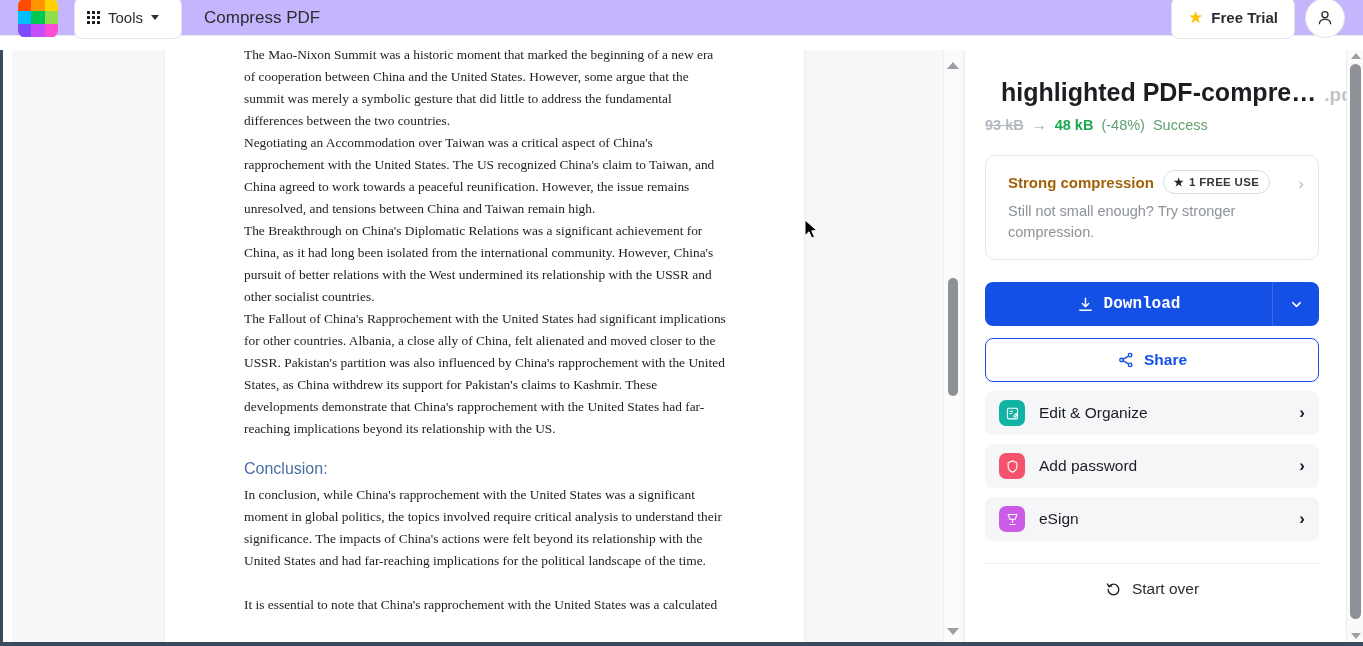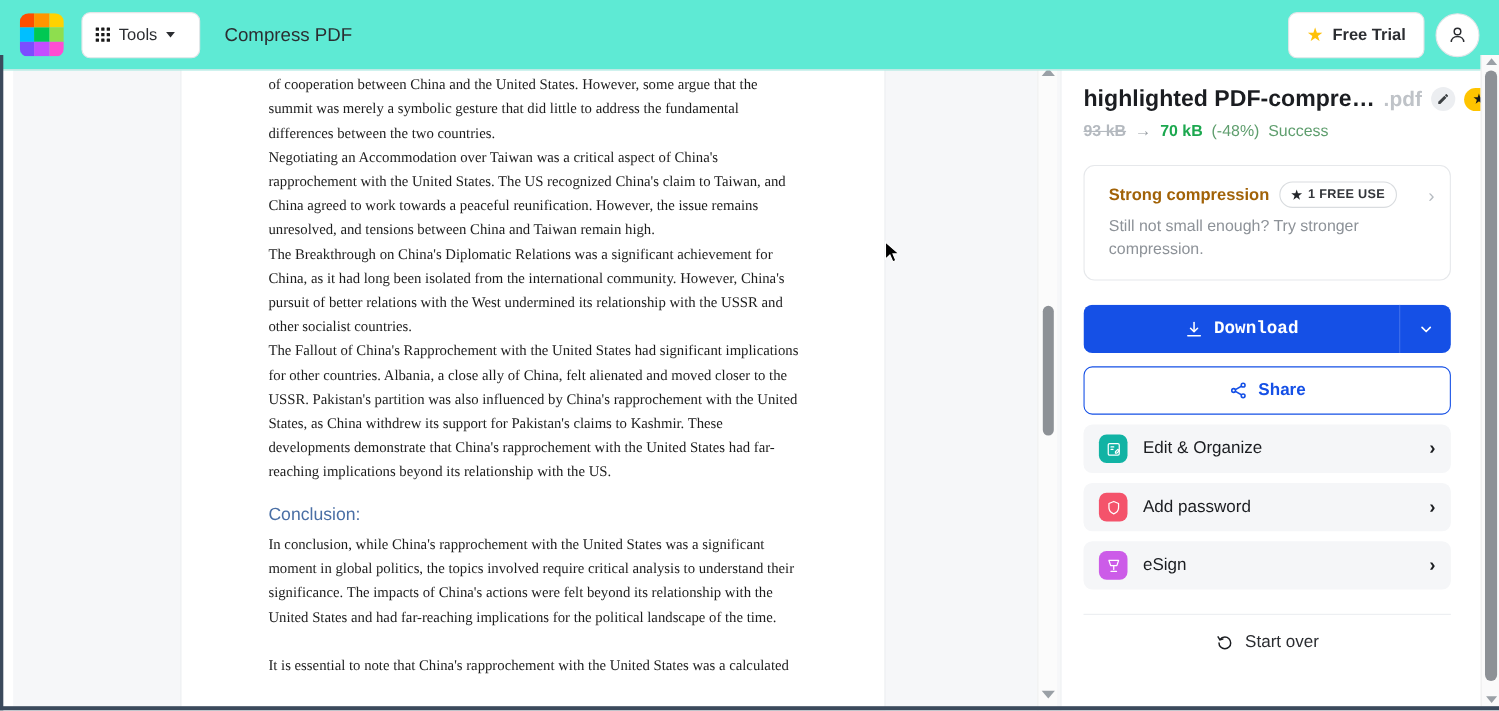--- a/index.html
+++ b/index.html
@@ -8,22 +8,22 @@
     overflow: hidden;
     font-family: "Liberation Sans", sans-serif;
     background: #ffffff;
   }
 
   
   .app { position: relative; width: 1363px; height: 646px; background: #fff; }
 
   
   .header {
-    position: absolute; top: 0; left: 0; width: 1363px; height: 64px;
-    background: #5eead4;
+    position: absolute; top: 0; left: 0; width: 1363px; height: 36px;
+    background: #c4b5fd;
     border-bottom: 1px solid #e8eaed;
     display: flex; align-items: center;
     padding: 0 18px;
     z-index: 20;
   }
   .logo {
     width: 40px; height: 40px; border-radius: 8px; overflow: hidden;
     display: grid; grid-template-columns: repeat(3, 1fr); grid-template-rows: repeat(3, 1fr);
     flex: 0 0 auto;
   }
@@ -133,22 +133,23 @@
   
   .sidepanel {
     position: absolute; top: 50px; right: 0; width: 399px; height: 596px;
     background: #ffffff;
     border-left: 1px solid #eceef1;
     padding: 28px 44px 0 20px;
     overflow: hidden;
   }
   .file-row { display: flex; align-items: baseline; gap: 8px; }
   .file-name {
-    font-size: 21px; font-weight: 700; color: #1b1d21;
+    font-size: 25px; font-weight: 700; color: #1b1d21;
     white-space: nowrap;
+    margin-left: 16px;
   }
   .file-ext { font-size: 19px; color: #bfc3c8; font-weight: 700; }
   .icon-circle {
     width: 22px; height: 22px; border-radius: 50%; background: #eceef1;
     display: inline-flex; align-items: center; justify-content: center;
     align-self: center; cursor: pointer; flex: 0 0 auto;
   }
   .pro-badge {
     align-self: center;
     display: inline-flex; align-items: center; gap: 3px;
@@ -358,21 +359,21 @@
       </span>
       <span class="pro-badge">
         <span class="s">★</span>
           <span>PRO</span>
       </span>
     </div>
 
     <div class="size-row">
       <span class="size-old">93 kB</span>
       <span class="arrow-gl">→</span>
-      <span class="size-new">70 kB</span>
+      <span class="size-new">48 kB</span>
       <span class="size-pct">(-48%)</span>
       <span class="size-status">Success</span>
     </div>
 
     <div class="promo-card">
       <div class="promo-title-row">
         <span class="promo-title">Strong compression</span>
         <span class="free-use">
           <span class="s">★</span>
             <span>1 FREE USE</span>

